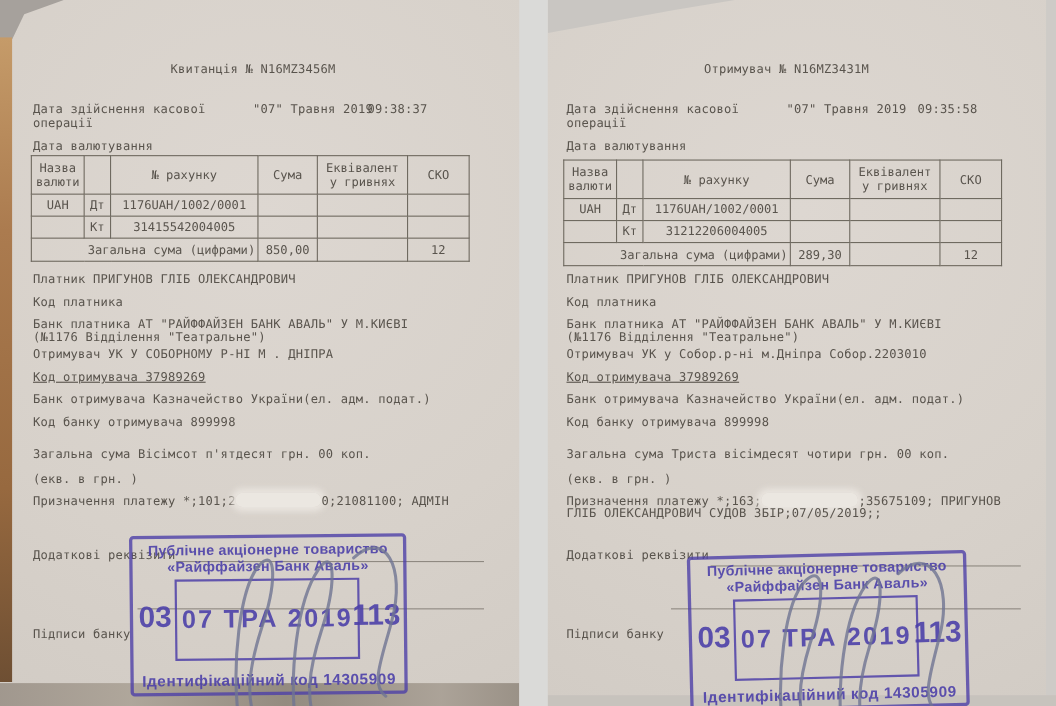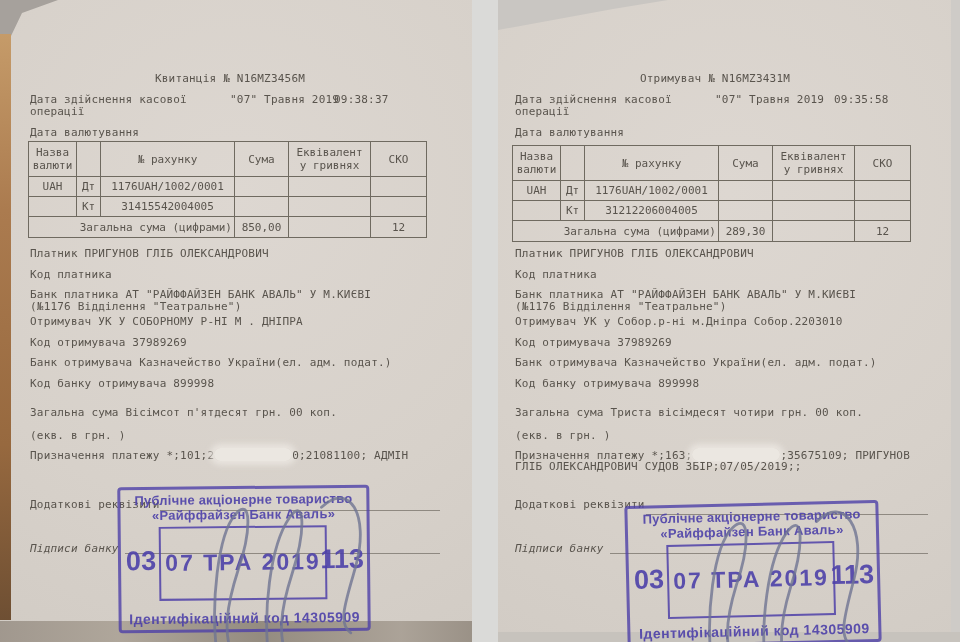--- a/index.html
+++ b/index.html
@@ -17,34 +17,34 @@
       background:linear-gradient(180deg,#c59b69 0%,#ab7b4f 30%,#97693f 70%,#6e4f33 100%);}
   .p-left .floor{position:absolute;left:0;bottom:0;width:100%;height:21px;opacity:.9;
       background:linear-gradient(90deg,#9b9288 0%,#aba296 25%,#8d8478 55%,#a79e93 85%,#948b80 100%);}
   .p-right .corner-shade{position:absolute;left:0;top:0;width:170px;height:32px;background:#c9c6c2;
       clip-path:polygon(0 0,170px 0,115px 9px,0 30px);}
   .p-right .edge{position:absolute;right:0;top:0;width:9px;height:100%;background:#cecbc7;}
   .p-right .floor{position:absolute;left:0;bottom:0;width:100%;height:10px;background:#c7c3bd;}
 
   
   .tl{position:absolute;font:11px "DejaVu Sans Mono",monospace;color:#59544d;white-space:pre;letter-spacing:.2px;text-align:center;}
-  .title{top:72px;width:400px;text-align:center;}
+  .title{top:56px;width:400px;text-align:center;}
   .p-left .title{left:30px;} .p-right .title{left:17px;}
   .p-left .lx{left:30px;} .p-right .lx{left:17px;}
   .cash1{top:93px;} .cash2{top:105px;}
   .datev{top:93px;} .timev{top:93px;}
   .p-left .datev{left:230px;} .p-left .timev{left:334px;}
   .p-right .datev{left:217px;} .p-right .timev{left:336px;}
   .vdate{top:126px;}
   .payer{top:247px;} .pcode{top:268px;}
   .bank1{top:288px;} .bank2{top:300px;}
-  .recv{top:315px;} .rcode{top:336px;} .rbank{top:356px;} .rbcode{top:377px;}
+  .recv{top:315px;} .rcode{top:336px;text-decoration:underline;} .rbank{top:356px;} .rbcode{top:377px;}
   .words{top:406px;} .ekv{top:429px;}
   .purp1{top:448px;} .purp2{top:460px;}
-  .addl{top:498px;} .signl{top:542px;font-style:italic;}
+  .addl{top:498px;} .signl{top:570px;}
 
   
   .rtable{position:absolute;border-collapse:collapse;table-layout:fixed;width:398px;}
   .p-left .rtable{left:28px;top:141px;}
   .p-right .rtable{left:14px;top:145px;}
   .rtable td{border:1.5px solid #6f6a60;font:11px "DejaVu Sans Mono",monospace;color:#59544d;
       text-align:center;padding:1px 2px;overflow:hidden;}
   .rtable tr.hrow td{height:32px;}
   .rtable tr.r1 td{height:17px;}
   .rtable tr.rt td{height:18px;}

